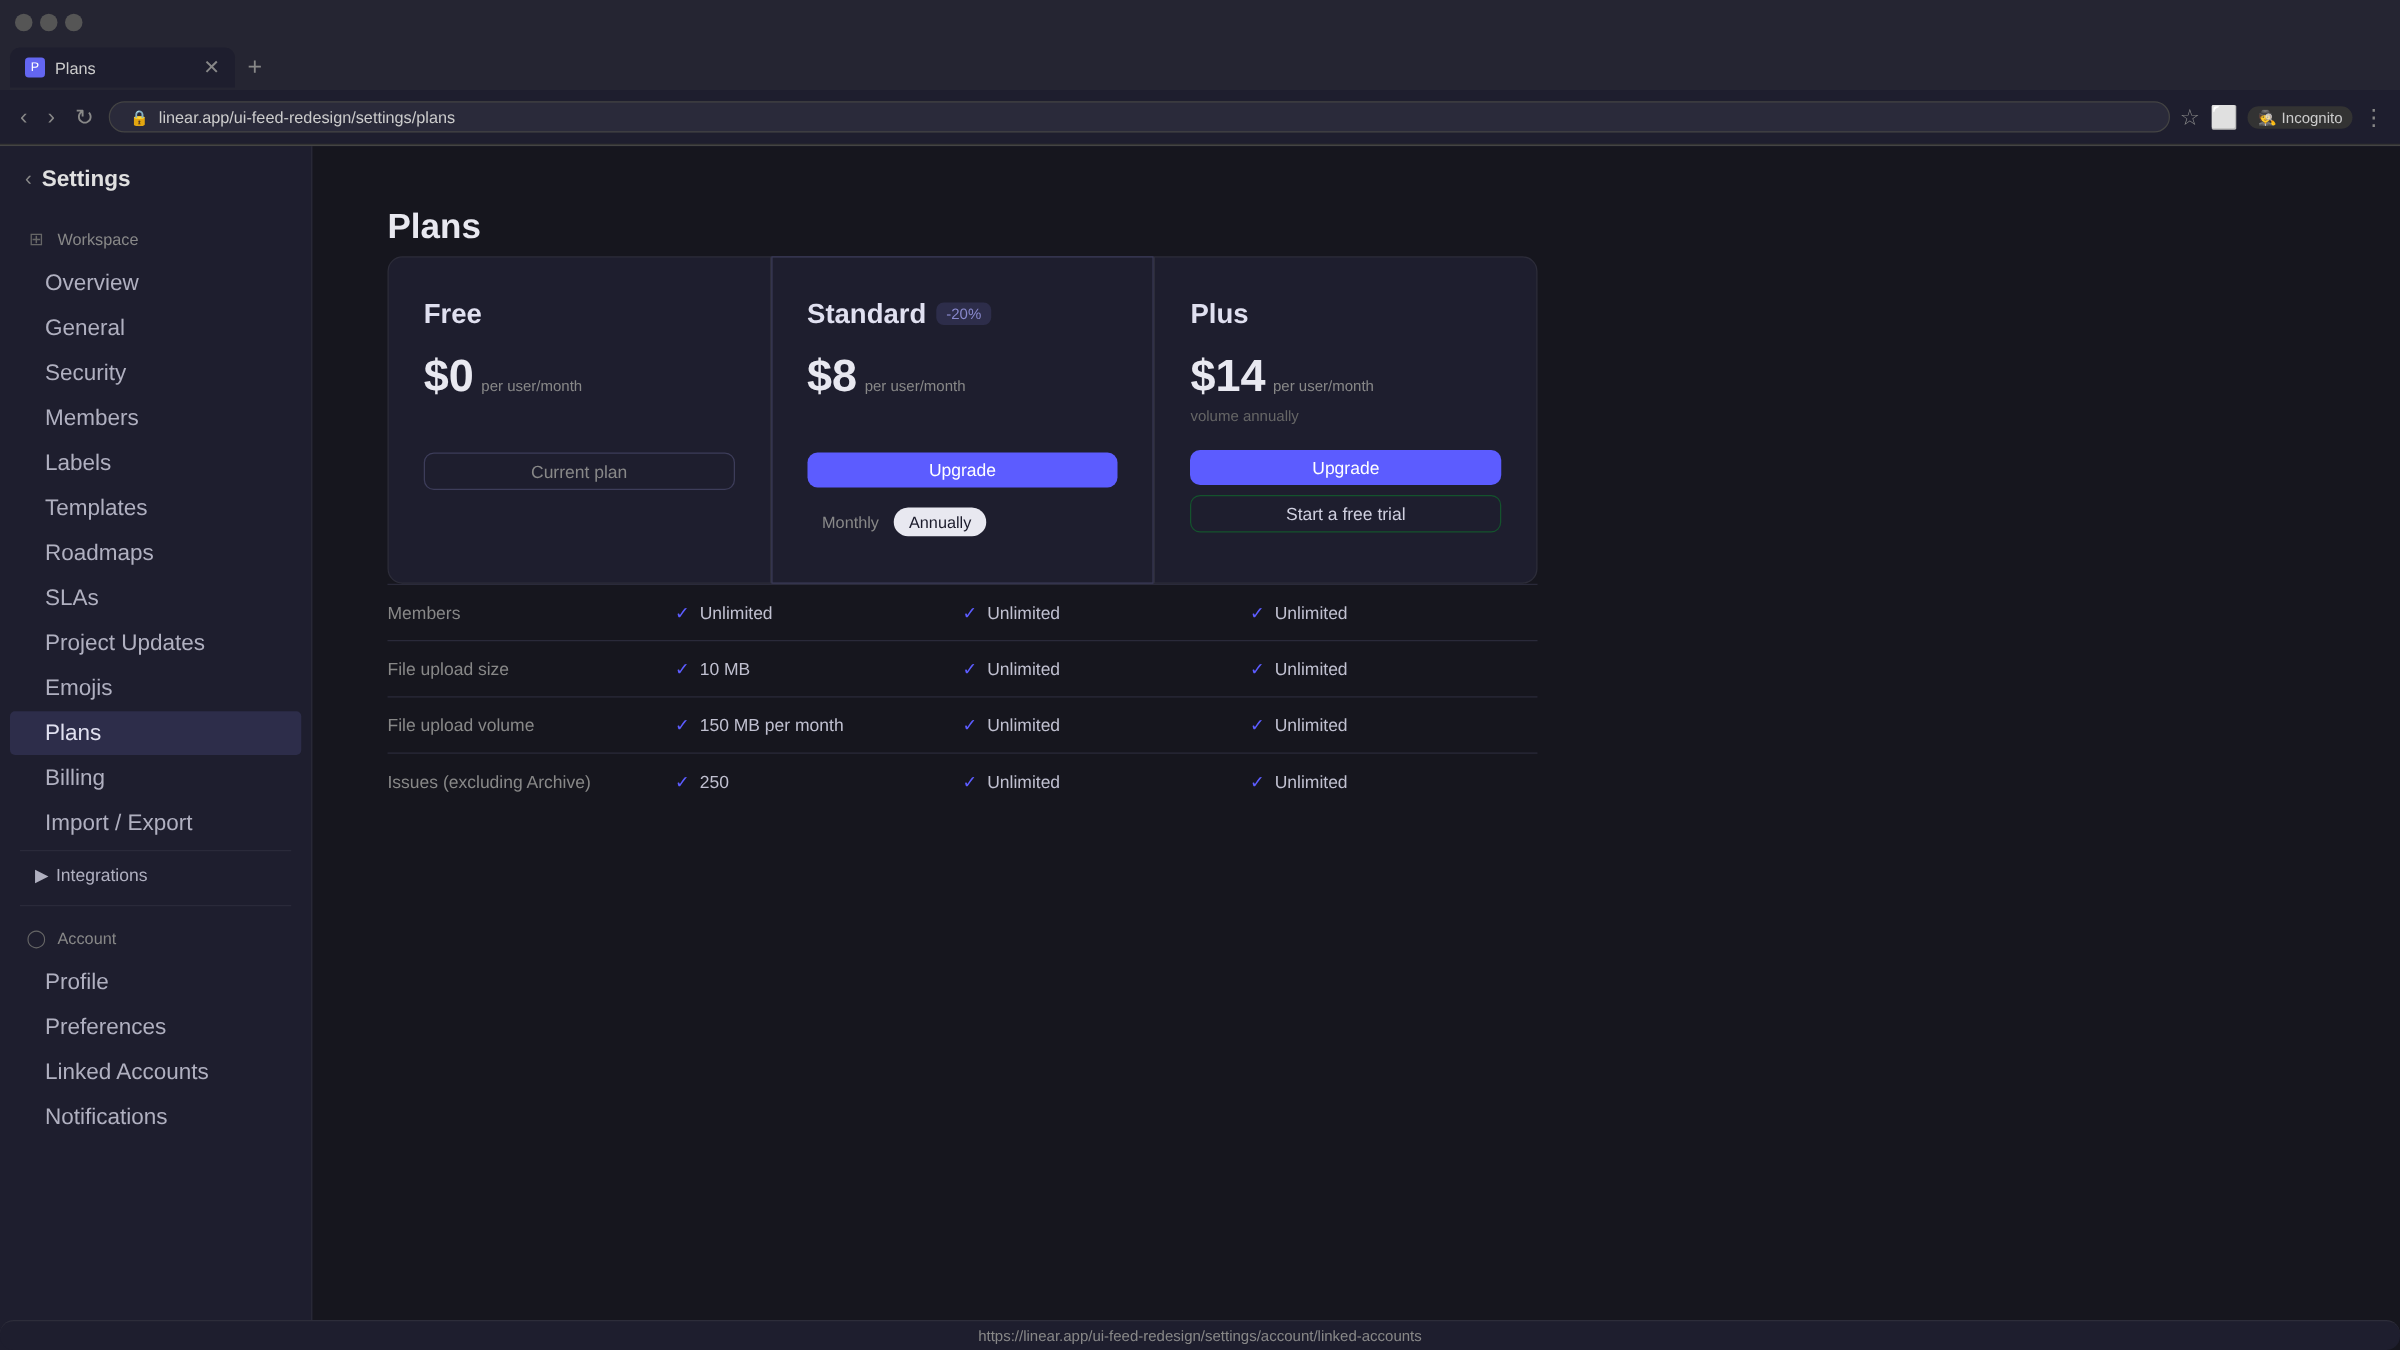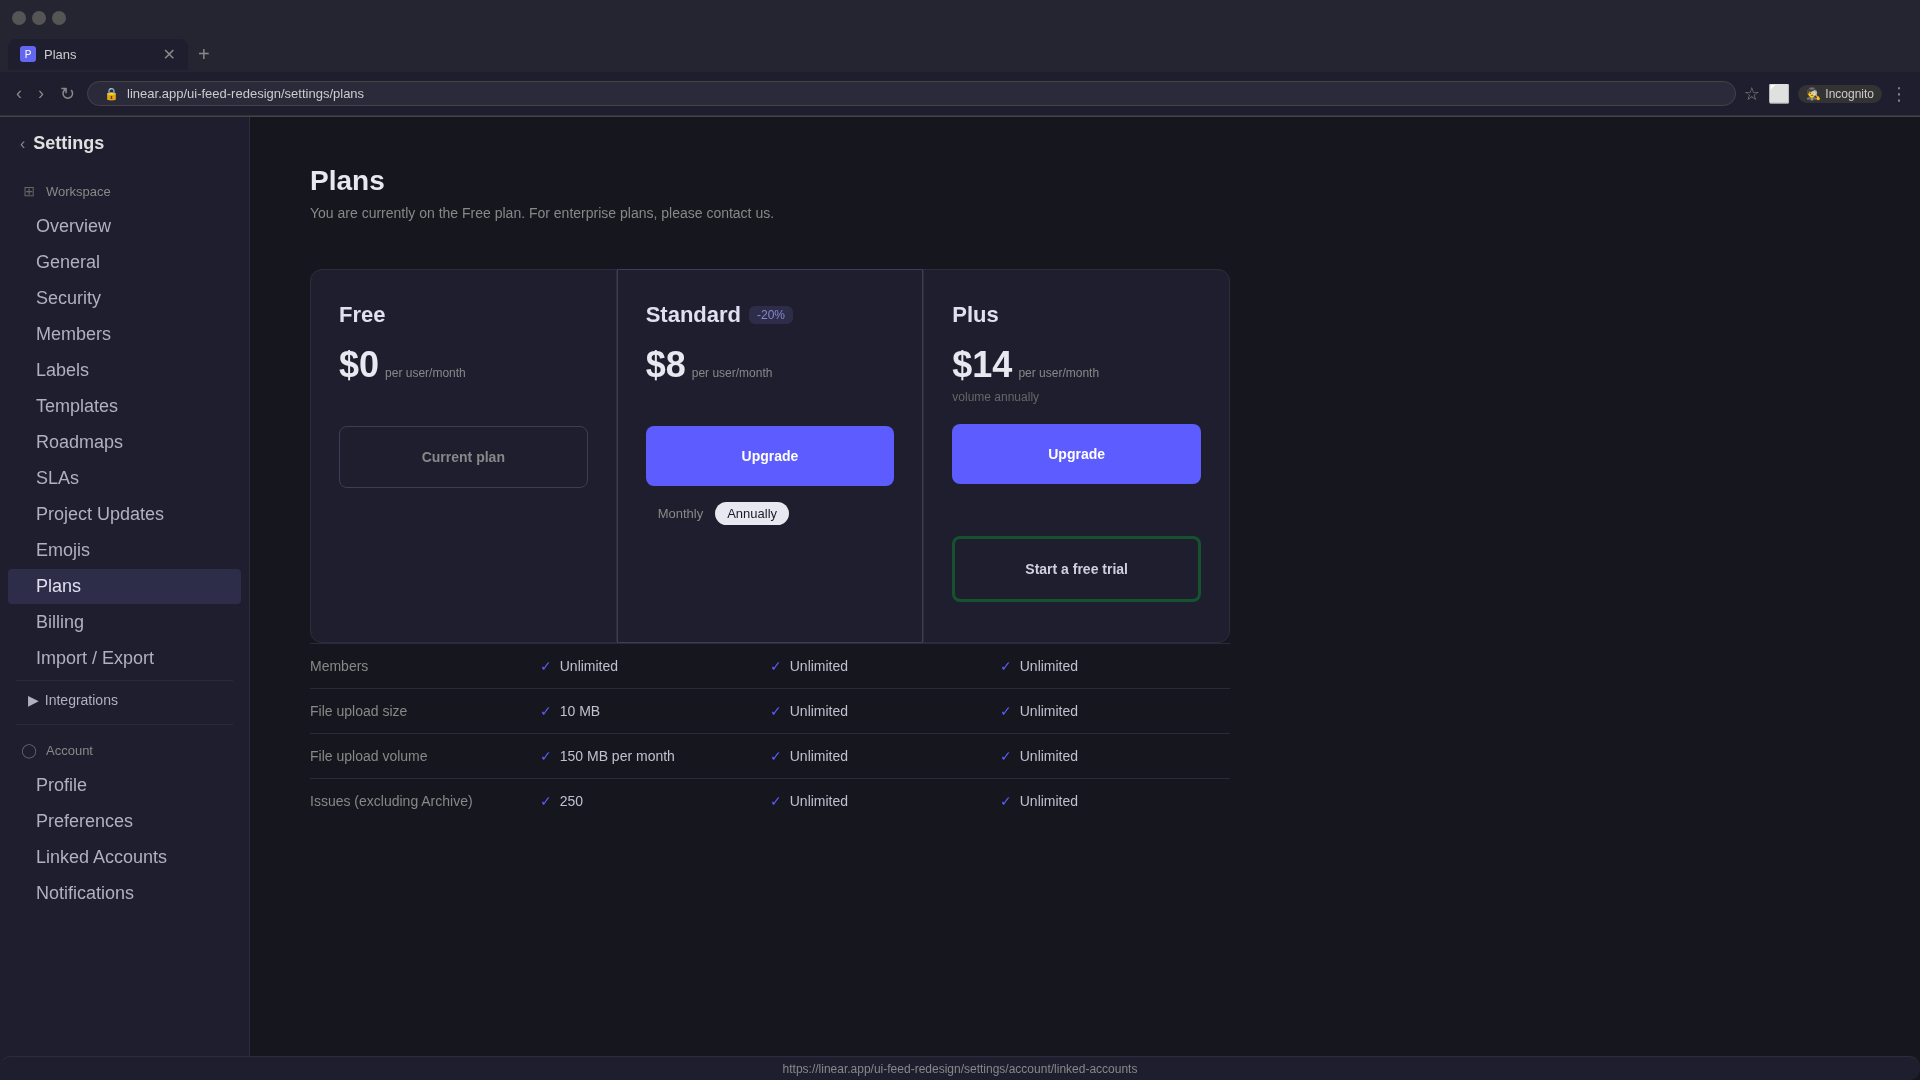--- a/index.html
+++ b/index.html
@@ -253,44 +253,43 @@
       color: #888;
     }
     .price-sub {
       font-size: 12px;
       color: #666;
       margin-bottom: 20px;
     }
 
     .plan-action-btn {
       width: 100%;
-      padding: 22px;
+      padding: 6px;
       border-radius: 8px;
       border: none;
       font-size: 14px;
-      font-weight: 700;
+      font-weight: 400;
       cursor: pointer;
       margin-bottom: 8px;
     }
     .btn-upgrade {
       background: #5c5cff;
       color: white;
     }
     .btn-current {
       background: transparent;
       border: 1px solid #3d3d5a;
       color: #888;
       cursor: default;
     }
     .btn-trial {
       background: transparent;
-      border: 3px solid #14532d;
+      border: 1px solid #14532d;
       color: #d0d0e0;
       font-size: 14px;
-      margin-top: 44px;
     }
 
     .billing-toggle {
       display: flex;
       align-items: flex-end;
       gap: 0;
       margin-top: 8px;
     }
     .toggle-option {
       padding: 4px 12px;
@@ -448,21 +447,20 @@
       </div>
       <div class="sidebar-item">Profile</div>
       <div class="sidebar-item">Preferences</div>
       <div class="sidebar-item">Linked Accounts</div>
       <div class="sidebar-item">Notifications</div>
     </div>
   </div>
 
   <div class="main-content">
     <h1 class="page-title">Plans</h1>
-    <p class="page-subtitle">You are currently on the Free plan. For enterprise plans, please contact us.</p>
 
     <div class="plans-grid">
 
       <div class="plan-card">
         <div class="plan-name">
           <span>Free</span>
         </div>
         <div class="plan-price">
           <span class="price-amount">$0</span>
           <span class="price-detail">per user/month</span>

